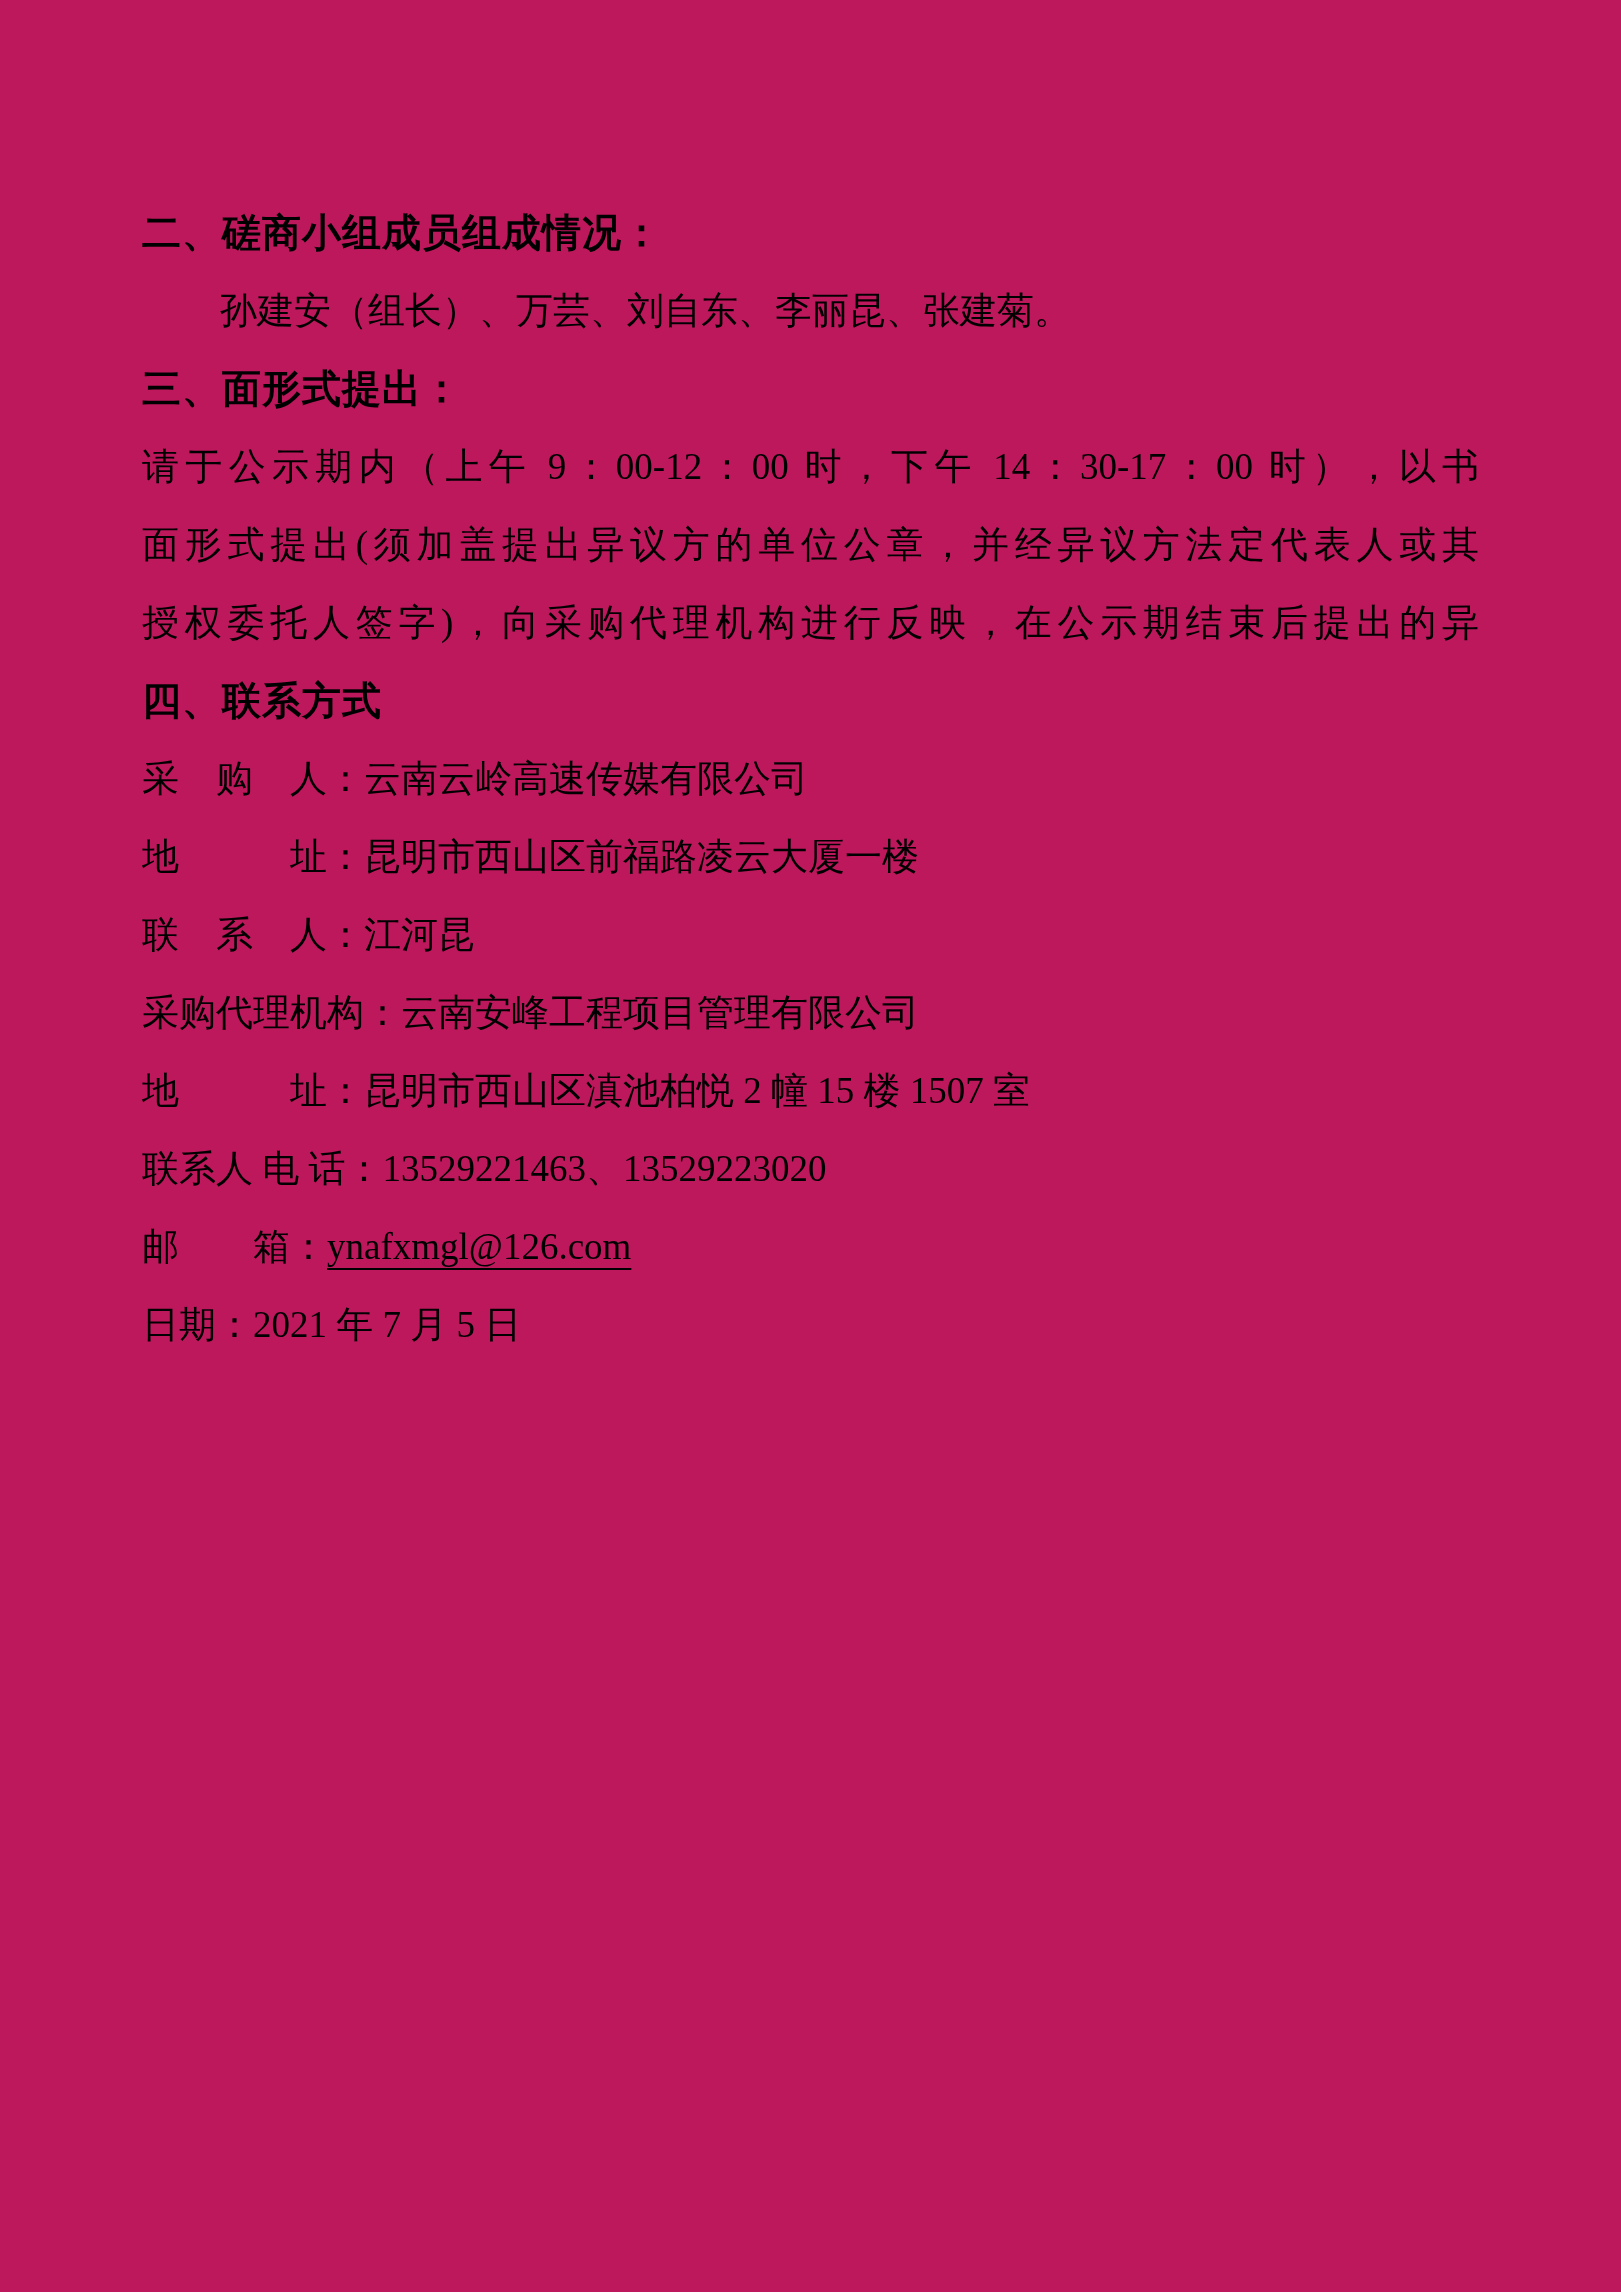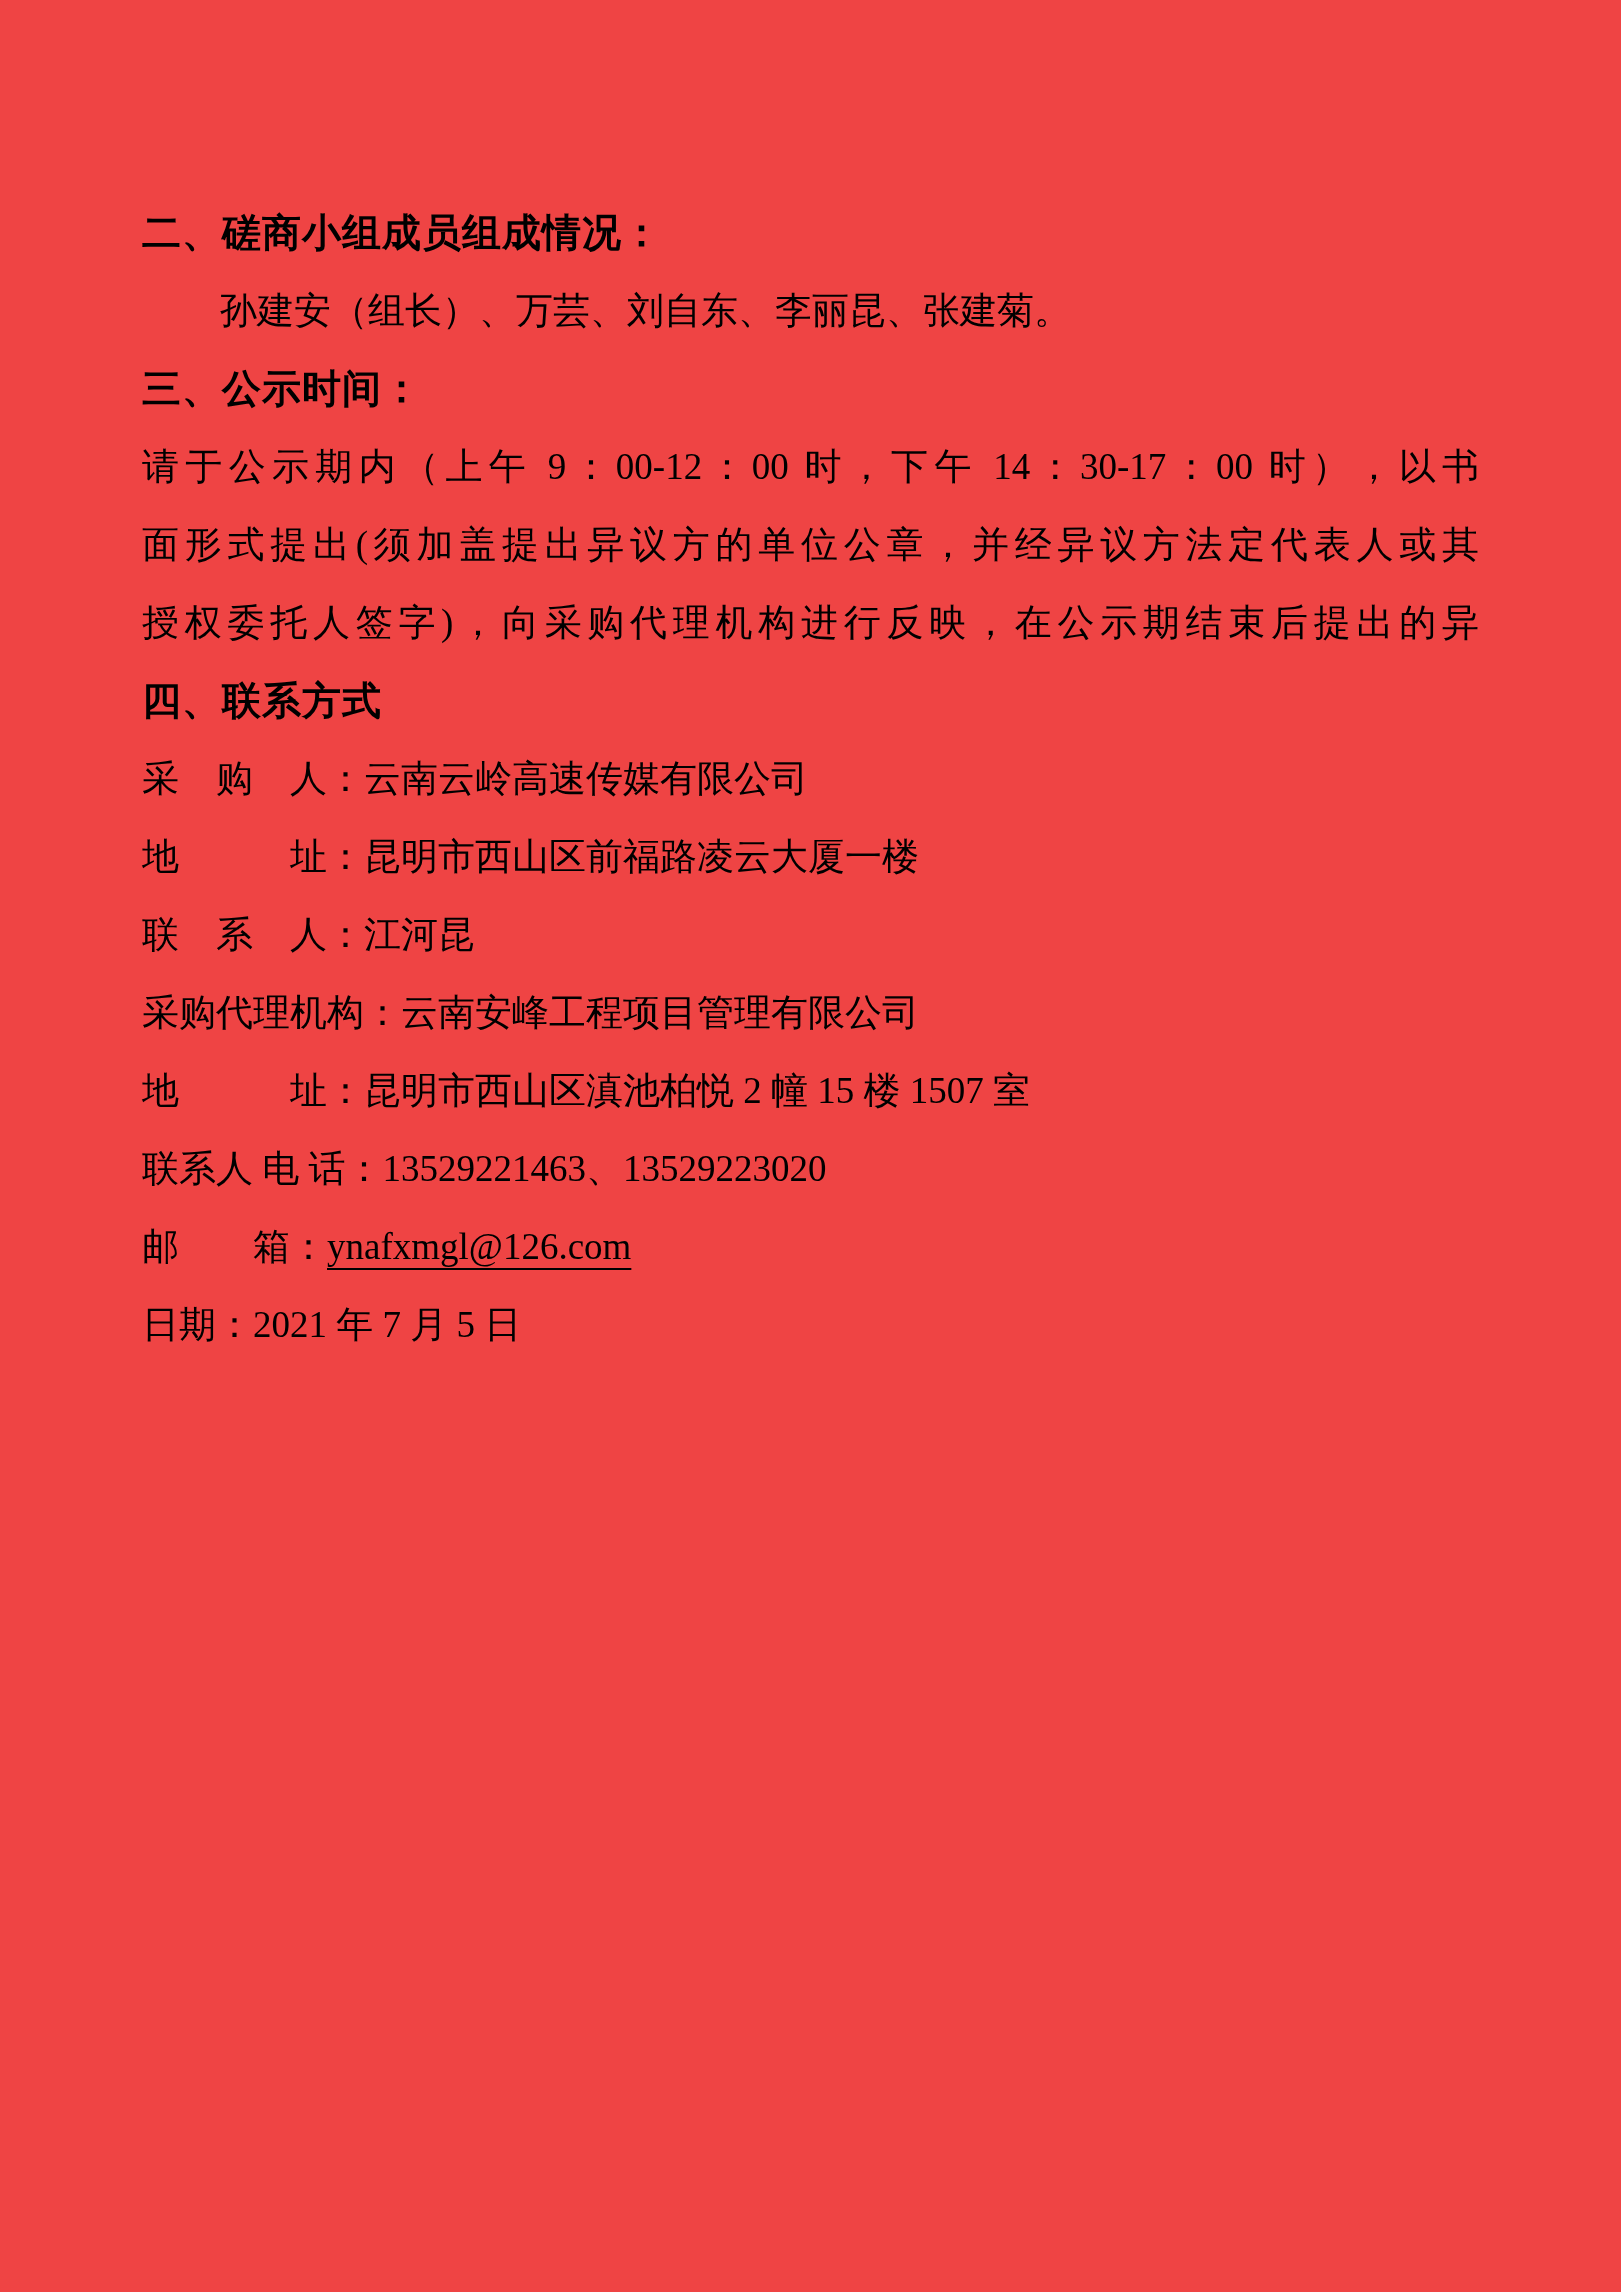--- a/index.html
+++ b/index.html
@@ -4,21 +4,21 @@
 <style>
   html, body {
     margin: 0;
     padding: 0;
     background: #ffffff;
   }
   .page {
     position: relative;
     width: 1621px;
     height: 2293px;
-    background: #ef4444;
+    background: #be185d;
     color: #000000;
     font-family: "Liberation Serif", "DejaVu Serif", serif;
     overflow: hidden;
   }
   .content {
     position: absolute;
     left: 142px;
     top: 194px;
     width: 1337px;
   }
@@ -55,21 +55,21 @@
 </style>
 </head>
 <body>
 
 <div class="page">
   <div class="content">
 
     <div class="row heading">二、磋商小组成员组成情况：</div>
     <div class="row indent2">孙建安（组长）、万芸、刘自东、李丽昆、张建菊。</div>
 
-    <div class="row heading">三、公示时间：</div>
+    <div class="row heading">三、面形式提出：</div>
     <div class="row just">请于公示期内（上午 9：00-12：00 时，下午 14：30-17：00 时），以书</div>
     <div class="row just">面形式提出(须加盖提出异议方的单位公章，并经异议方法定代表人或其</div>
     <div class="row just">授权委托人签字)，向采购代理机构进行反映，在公示期结束后提出的异</div>
 
     <div class="row heading">四、联系方式</div>
 
     <div class="row contact">
       <span class="clabel">采　购　人：</span><span class="cvalue">云南云岭高速传媒有限公司</span>
     </div>
     <div class="row contact">

